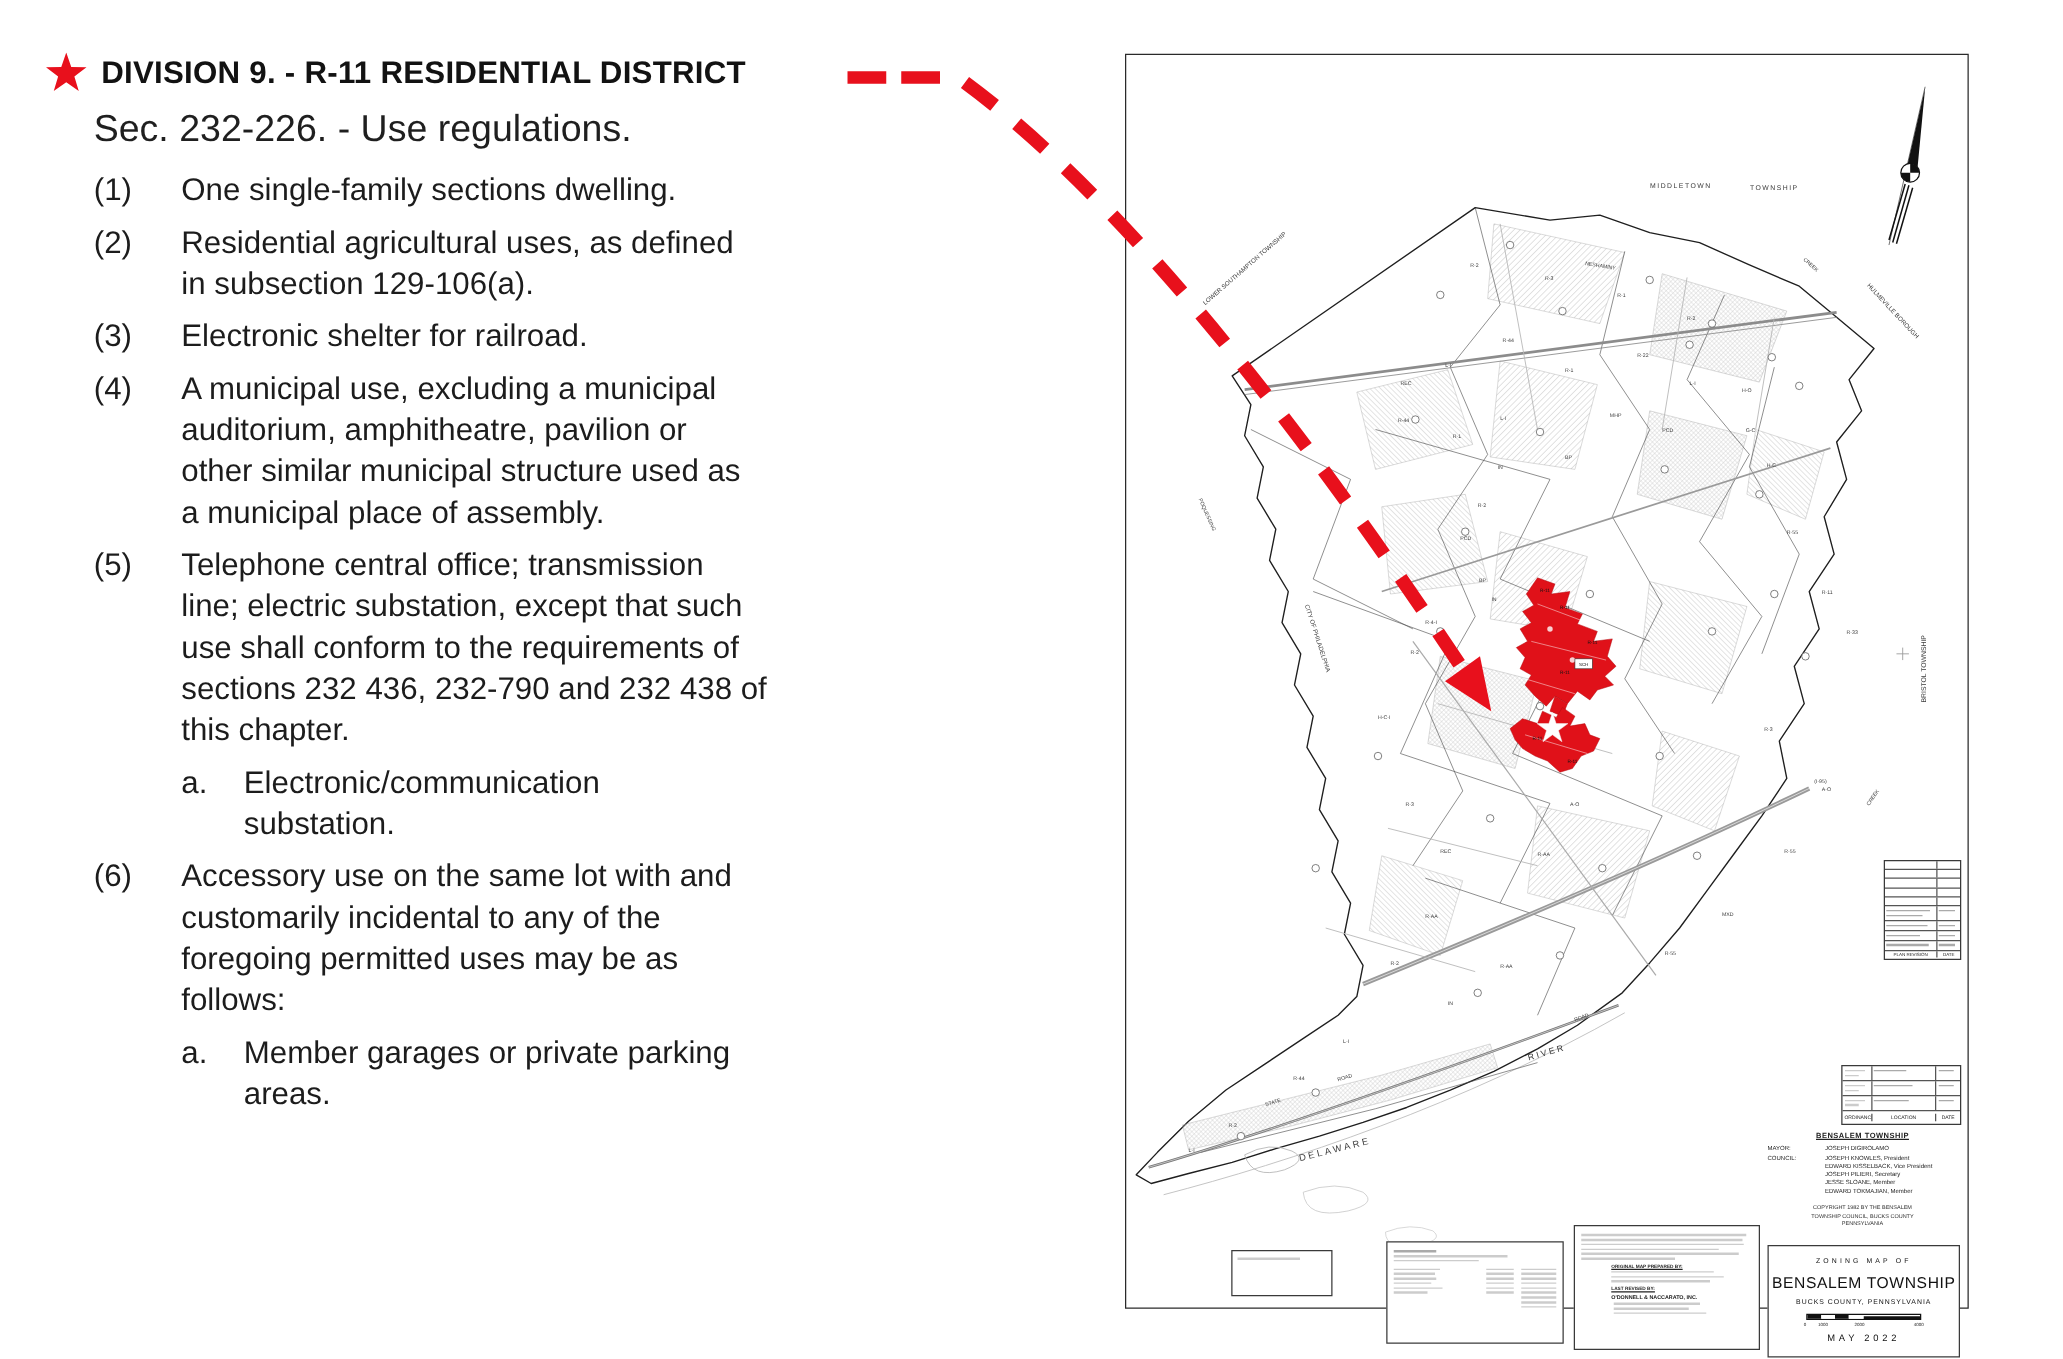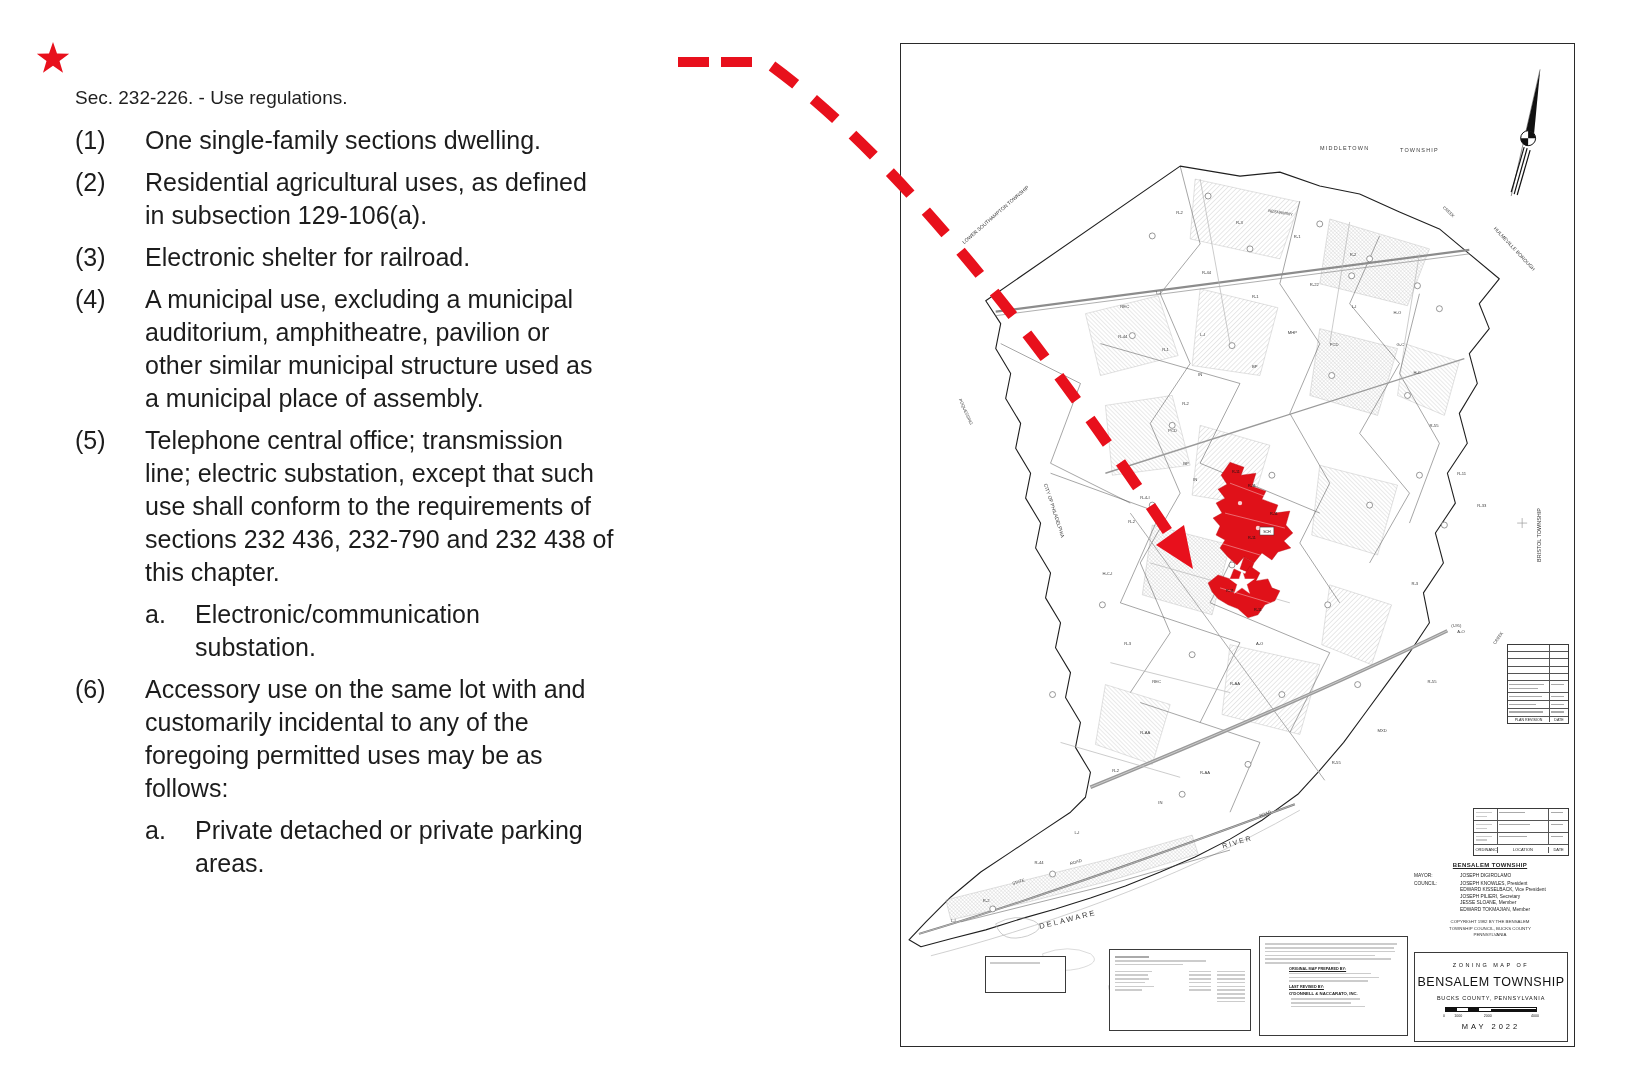--- a/index.html
+++ b/index.html
@@ -5,39 +5,39 @@
   * { margin:0; padding:0; box-sizing:border-box; }
   html,body { width:1650px; height:1087px; background:#ffffff; overflow:hidden;
               font-family:"Liberation Sans", sans-serif; }
   .page { position:relative; width:1650px; height:1087px; background:#fff; }
 
   
   .doc { position:absolute; left:36px; top:42px; width:740px; color:#1c1c1c; }
   .title-row { display:flex; align-items:center; gap:11px; margin-bottom:13px; }
   .title-star { width:34px; height:32px; flex:0 0 auto; }
   h1.doc-title { font-size:25px; font-weight:700; color:#121212; letter-spacing:0.2px; white-space:nowrap; }
-  .sec-heading { font-size:19px; margin-left:39px; margin-bottom:15px; color:#1f1f1f; }
+  .sec-heading { font-size:30px; margin-left:39px; margin-bottom:15px; color:#1f1f1f; }
   .intro { font-size:25px; line-height:33px; margin-left:39px; margin-bottom:9px; white-space:pre-line; }
   .uselist { margin-left:39px; }
   .item { display:grid; grid-template-columns:70px 1fr; margin-bottom:9px; }
   .item.sub { margin-left:70px; grid-template-columns:50px 1fr; }
   .item .num { font-size:25px; line-height:33px; }
   .item .txt { font-size:25px; line-height:33px; white-space:pre-line; }
 
   
   .map-frame { position:absolute; left:900px; top:43px; width:675px; height:1004px;
                border:1.4px solid #2a2a2a; background:#fff; }
   .map-frame svg.mapsvg { position:absolute; left:0; top:0; width:100%; height:100%; }
 
   .zone-label { fill:#3d3d3d; font-family:"Liberation Sans",sans-serif; }
   .neighbor-label { fill:#3a3a3a; text-anchor:middle; font-family:"Liberation Sans",sans-serif; }
   .red-label { fill:#141414; text-anchor:middle; font-family:"Liberation Sans",sans-serif; }
 
   
-  .mbox { position:absolute; border:0.8px solid #3a3a3a; background:#fff; }
+  .mbox { position:absolute; border:0.8px solid #3a3a3a; background:#fff;margin-top:44px; }
   .tline { height:1.6px; background:#8d8d8d; opacity:.75; margin:2.2px 0; }
   .tline.lt { opacity:.45; }
 
   .rev-table { left:606px; top:600px; width:62px; height:80px; display:flex; flex-direction:column; }
   .rev-row { flex:1; display:grid; grid-template-columns:70% 30%; border-bottom:0.6px solid #555; }
   .rev-row > div { border-right:0.6px solid #555; padding:0.5px 1px; overflow:hidden; }
   .rev-row > div:last-child { border-right:none; }
   .rev-foot { font-size:3.6px; text-align:center; color:#222; display:grid; grid-template-columns:70% 30%;
               align-items:center; }
   .ord-table { left:572px; top:764px; width:96px; height:48px; display:flex; flex-direction:column; }
@@ -79,20 +79,21 @@
 </head>
 <body>
 
 <div class="page">
 
   <div class="doc">
     <div class="title-row">
       <svg class="title-star" viewBox="0 0 34 32">
         <polygon points="17,0 21,11.5 33.2,11.7 23.5,19.1 27,30.8 17,23.8 7,30.8 10.5,19.1 0.8,11.7 13,11.5" fill="#e8101c"></polygon>
       </svg>
+      <h1 class="doc-title">DIVISION 9. - R-11 RESIDENTIAL DISTRICT</h1>
     </div>
     <div class="sec-heading">Sec. 232-226. - Use regulations.</div>
 
     <div class="uselist">
       <div class="item">
         <span class="num">(1)</span>
         <span class="txt">One single-family sections dwelling.</span>
       </div>
       <div class="item">
         <span class="num">(2)</span>
@@ -125,21 +126,21 @@
       </div>
       <div class="item">
         <span class="num">(6)</span>
         <span class="txt">Accessory use on the same lot with and
 customarily incidental to any of the
 foregoing permitted uses may be as
 follows:</span>
       </div>
       <div class="item sub">
         <span class="num">a.</span>
-        <span class="txt">Private detached or private parking
+        <span class="txt">Member garages or private parking
 areas.</span>
       </div>
     </div>
   </div>
 
   <div class="map-frame">
     <svg class="mapsvg" viewBox="0 0 675 1004">
       <defs>
         <pattern id="h1" width="3.5" height="3.5" patternUnits="userSpaceOnUse" patternTransform="rotate(45)">
           <line x1="0" y1="0" x2="0" y2="3.5" stroke="#b2b2b2" stroke-width="0.6"></line>

